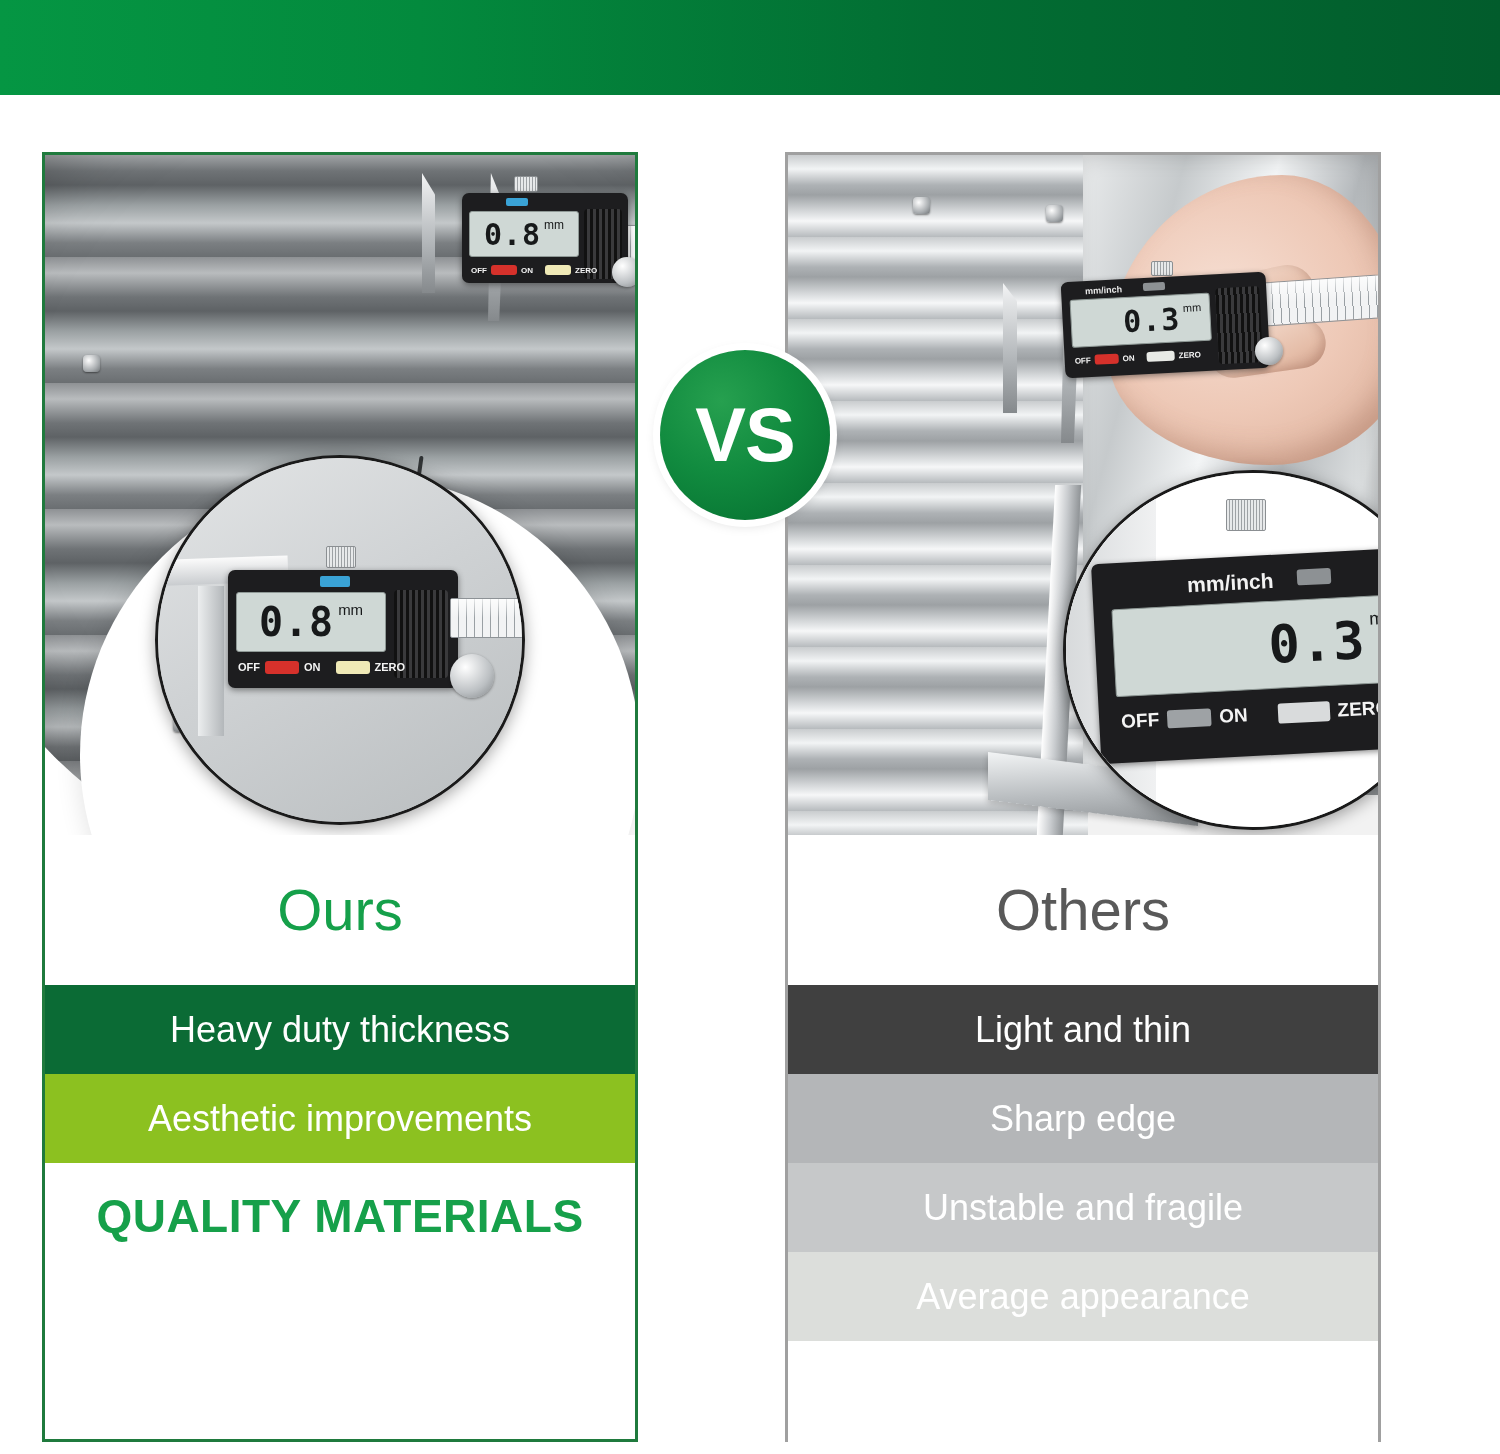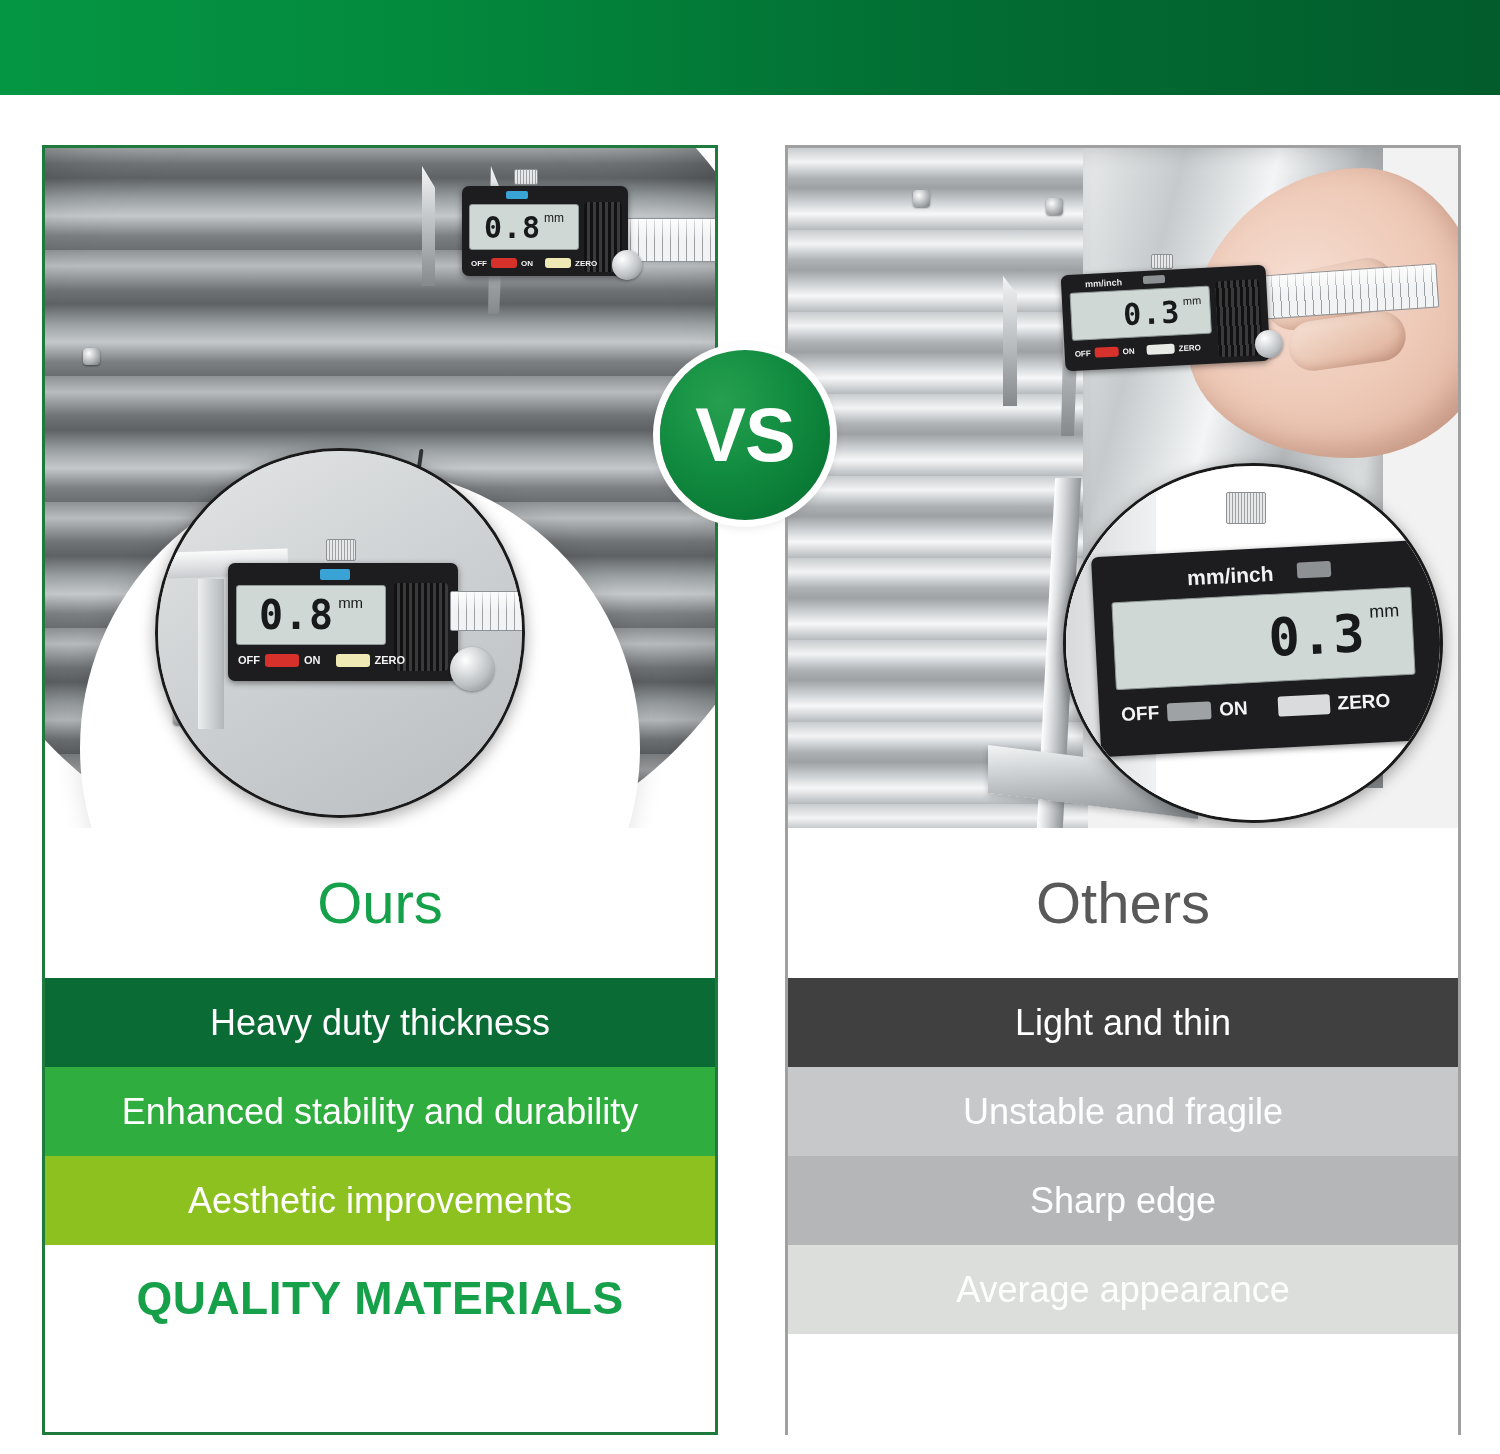--- a/index.html
+++ b/index.html
@@ -12,21 +12,21 @@
   .page { position: relative; width: 1500px; height: 1454px; background:#fff; }
 
   
   .top-banner {
     position: absolute; left: 0; top: 0; width: 1500px; height: 95px;
     background: linear-gradient(90deg, #059643 0%, #038a3d 28%, #026e33 62%, #025c2c 100%);
   }
 
   
   .col {
-    position: absolute; top: 145px; width: 676px; height: 1290px;
+    position: absolute; top: 152px; width: 596px; height: 1290px;
     background: #ffffff;
   }
   .col-ours  { left: 42px;  border: 3px solid #1f7a3d; }
   .col-other { left: 785px; border: 3px solid #a0a0a0; }
 
   .photo {
     position: relative; width: 100%; height: 680px; overflow: hidden;
     background: #d8d8d8;
   }
 
@@ -268,23 +268,20 @@
       </div>
     </div>
 
     <div class="title-cell">
       <span class="title-txt t-ours">Ours</span>
     </div>
 
     <div class="bar" style="background:#0b6b35;">
       <span>Heavy duty thickness</span>
     </div>
-    <div class="bar" style="background:#2fad3f;">
-      <span>Enhanced stability and durability</span>
-    </div>
     <div class="bar" style="background:#8cc120;">
       <span>Aesthetic improvements</span>
     </div>
 
     <div class="footer-cell">
       <span class="footer-txt">QUALITY MATERIALS</span>
     </div>
   </div>
 
   <div class="col col-other">
@@ -353,25 +350,25 @@
       </div>
     </div>
 
     <div class="title-cell">
       <span class="title-txt t-other">Others</span>
     </div>
 
     <div class="bar" style="background:#404040;">
       <span>Light and thin</span>
     </div>
+    <div class="bar" style="background:#b4b6b8;">
+      <span>Sharp edge</span>
+    </div>
     <div class="bar" style="background:#c6c8c9;">
       <span>Unstable and fragile</span>
-    </div>
-    <div class="bar" style="background:#b4b6b8;">
-      <span>Sharp edge</span>
     </div>
     <div class="bar" style="background:#dcdedb;">
       <span>Average appearance</span>
     </div>
 
     <div class="footer-cell">
       <span class="footer-txt"></span>
     </div>
   </div>
 

